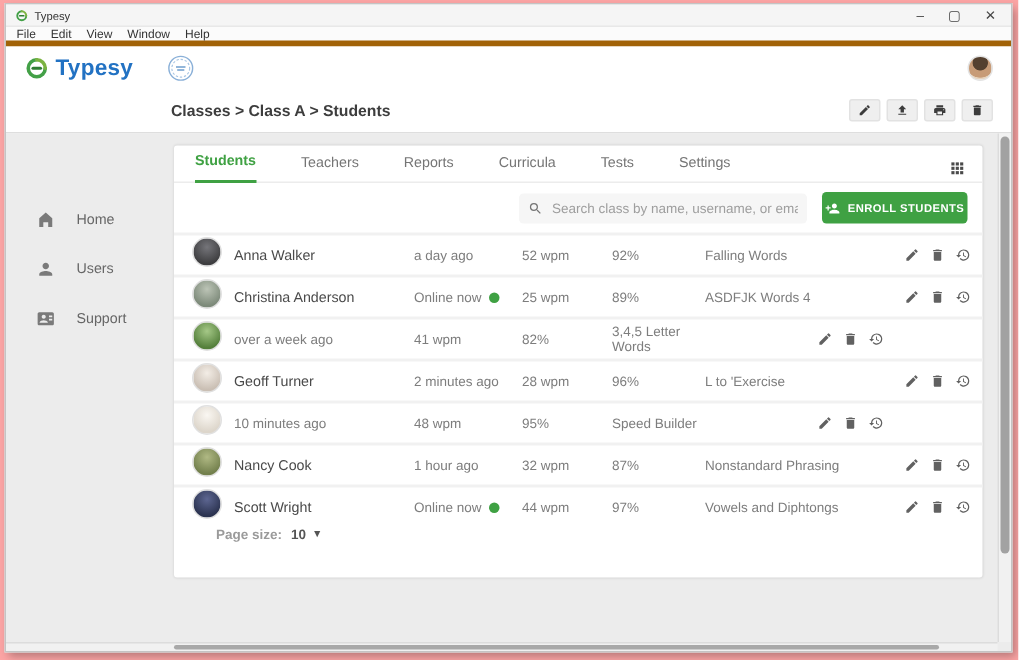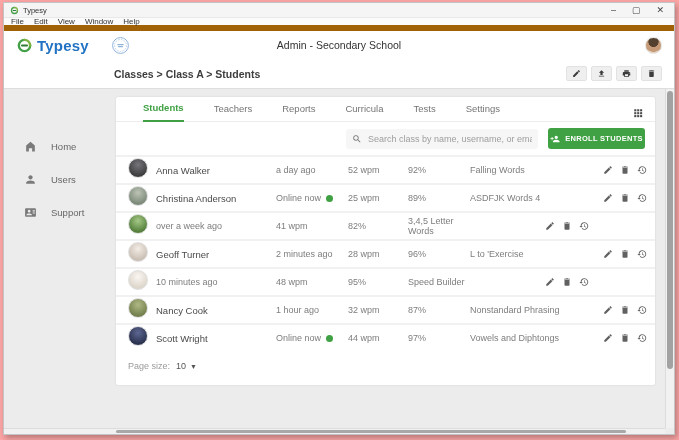--- a/index.html
+++ b/index.html
@@ -11,21 +11,21 @@
   
   .titlebar { position:absolute; top:0; left:0; right:0; height:15px; background:#f5f5f5;
               border-bottom:1px solid #e8e8e8; display:flex; align-items:center; padding:0 6px; }
   .titlebar .tb-logo { width:9px; height:9px; margin-right:4px; flex:0 0 auto; }
   .titlebar .tb-title { font-size:7.5px; color:#333; }
   .tb-controls { margin-left:auto; display:flex; gap:16px; align-items:center; padding-right:4px; }
   .tb-controls span { font-size:9px; color:#444; line-height:1; cursor:default; }
 
   
   .menubar { position:absolute; top:15px; left:0; right:0; height:13px; background:#fbfbfb;
-             border-bottom:6px solid #a16207; display:flex; align-items:center; gap:10px; padding:0 7px; }
+             border-bottom:4px solid #a16207; display:flex; align-items:center; gap:10px; padding:0 7px; }
   .menubar span { font-size:8px; color:#333; }
 
   
   .appheader { position:absolute; top:28px; left:0; right:0; height:28px; background:#fff;
                display:flex; align-items:center; padding:0 12px; }
   .brand { display:flex; align-items:center; gap:4px; }
   .brand svg { width:17px; height:17px; }
   .brand .wordmark { font-size:15px; font-weight:700; color:#2272c3; letter-spacing:.2px; }
   .badge { width:19px; height:19px; margin-left:22px; }
   .appheader .center-title { position:absolute; left:0; right:0; text-align:center;
@@ -51,21 +51,21 @@
   .side-item { display:flex; align-items:center; height:33px; padding-left:20px; cursor:pointer; }
   .side-item svg { width:13px; height:13px; fill:#7a7a7a; flex:0 0 auto; }
   .side-item .lbl { margin-left:14px; font-size:9.5px; color:#666; }
   .sidebar { padding-top:6px; }
 
   
   .card { position:absolute; left:112px; top:8px; width:539px; background:#fff; border-radius:2px;
           box-shadow:0 0 2px rgba(0,0,0,.12); padding-bottom:4px; }
 
   .tabsrow { position:relative; height:25px; border-bottom:1px solid #ececec;
-             display:flex; align-items:flex-end; gap:30px; padding-left:27px; }
+             display:flex; align-items:flex-end; gap:30px; padding-left:14px; }
   .tab { font-size:9.5px; color:#757575; padding-bottom:7px; cursor:pointer; }
   .tab.active { color:#3fa143; font-weight:700; border-bottom:2px solid #3fa143; margin-bottom:-1px; }
   .grid-icon { position:absolute; right:12px; top:7px; width:10px; height:10px; cursor:pointer; }
   .grid-icon svg { width:10px; height:10px; fill:#4a4a4a; }
 
   .searchrow { height:33px; display:flex; align-items:center; justify-content:flex-end;
                gap:10px; padding-right:10px; }
   .searchbox { width:192px; height:20px; background:#f6f6f6; border-radius:3px;
                display:flex; align-items:center; padding:0 6px; }
   .searchbox svg { width:10px; height:10px; fill:#757575; flex:0 0 auto; margin-right:6px; }
@@ -90,21 +90,21 @@
   .trow { height:28px; border-top:2px solid #f1f1f1; }
   .avatar { width:20px; height:20px; border-radius:50%; display:inline-block;
             border:1px solid #e0e0e0; }
   .c-name { font-size:9.5px; color:#4a4a4a; }
   .c-dim { font-size:9px; color:#7d7d7d; display:flex; align-items:center; gap:5px; }
   .online-dot { width:7px; height:7px; border-radius:50%; background:#3fa143; display:inline-block; }
   .c-actions { display:flex; justify-content:flex-end; gap:7px; }
   .ricon { cursor:pointer; display:flex; }
   .ricon svg { width:10px; height:10px; fill:#616161; }
 
-  .cardfooter { height:30px; display:flex; align-items:center; gap:6px; padding-left:12px; }
+  .cardfooter { height:30px; display:flex; align-items:flex-start; gap:6px; padding-left:28px;font-weight:bold; }
   .cardfooter .psl { font-size:9px; color:#9a9a9a; }
   .pagesize { display:flex; align-items:center; gap:4px; cursor:pointer; }
   .pagesize .psv { font-size:9px; color:#555; }
   .pagesize .caret { font-size:7px; color:#555; }
 
   
   .vscroll { position:absolute; right:0; top:0; bottom:6px; width:9px; background:#f1f1f1;
              border-left:1px solid #dcdcdc; }
   .vscroll .thumb { position:absolute; left:1px; right:1px; top:2px; height:82%;
              background:#a2a2a2; border-radius:3px; cursor:pointer; }
@@ -148,21 +148,20 @@
           <path d="M20 12a8 8 0 0 0-8-8" fill="none" stroke="#7cb342" stroke-width="3.4" stroke-linecap="round"></path>
           <path d="M8.5 12h7" stroke="#2e7d32" stroke-width="3" stroke-linecap="round" fill="none"></path>
         </svg>
         <span class="wordmark">Typesy</span>
       </div>
       <svg class="badge" viewBox="0 0 24 24">
         <circle cx="12" cy="12" r="10" fill="none" stroke="#8ab0d8" stroke-width="1.2"></circle>
         <circle cx="12" cy="12" r="7.5" fill="none" stroke="#a9c6e4" stroke-width="1" stroke-dasharray="2 1.5"></circle>
         <path d="M8 11h8M9 13.5h6" stroke="#6f9fce" stroke-width="1.2" fill="none"></path>
       </svg>
-      <div class="center-title">Admin - Secondary School</div>
       <div class="user-avatar"></div>
     </div>
 
     <div class="toolbar">
       <span class="breadcrumb">Classes &gt; Class A &gt; Students</span>
       <div class="tool-actions">
         <div class="tool-btn">
           <svg viewBox="0 0 24 24">
               <path d="M3 17.25V21h3.75L17.81 9.94l-3.75-3.75L3 17.25zM20.71 7.04a.996.996 0 0 0 0-1.41l-2.34-2.34a.996.996 0 0 0-1.41 0l-1.83 1.83 3.75 3.75 1.83-1.83z"></path>
             </svg>

